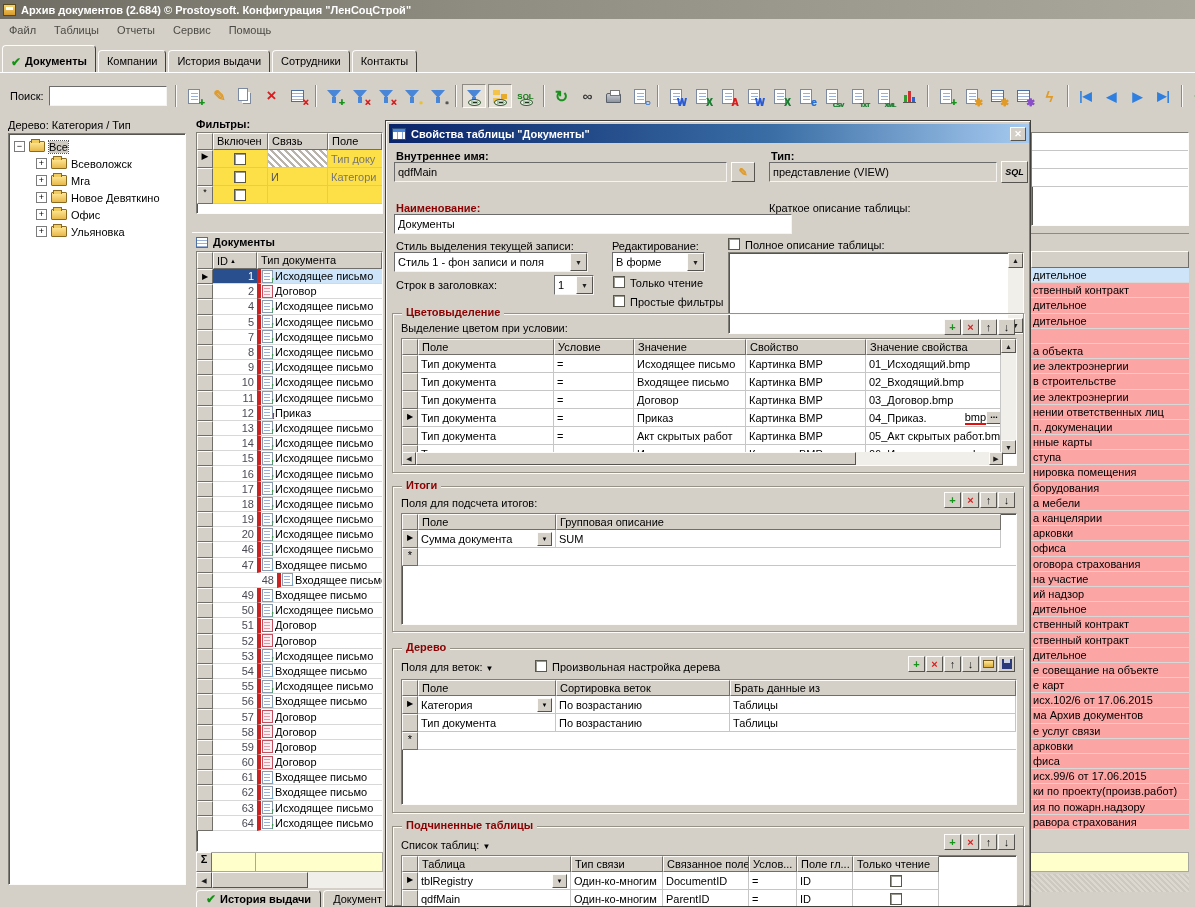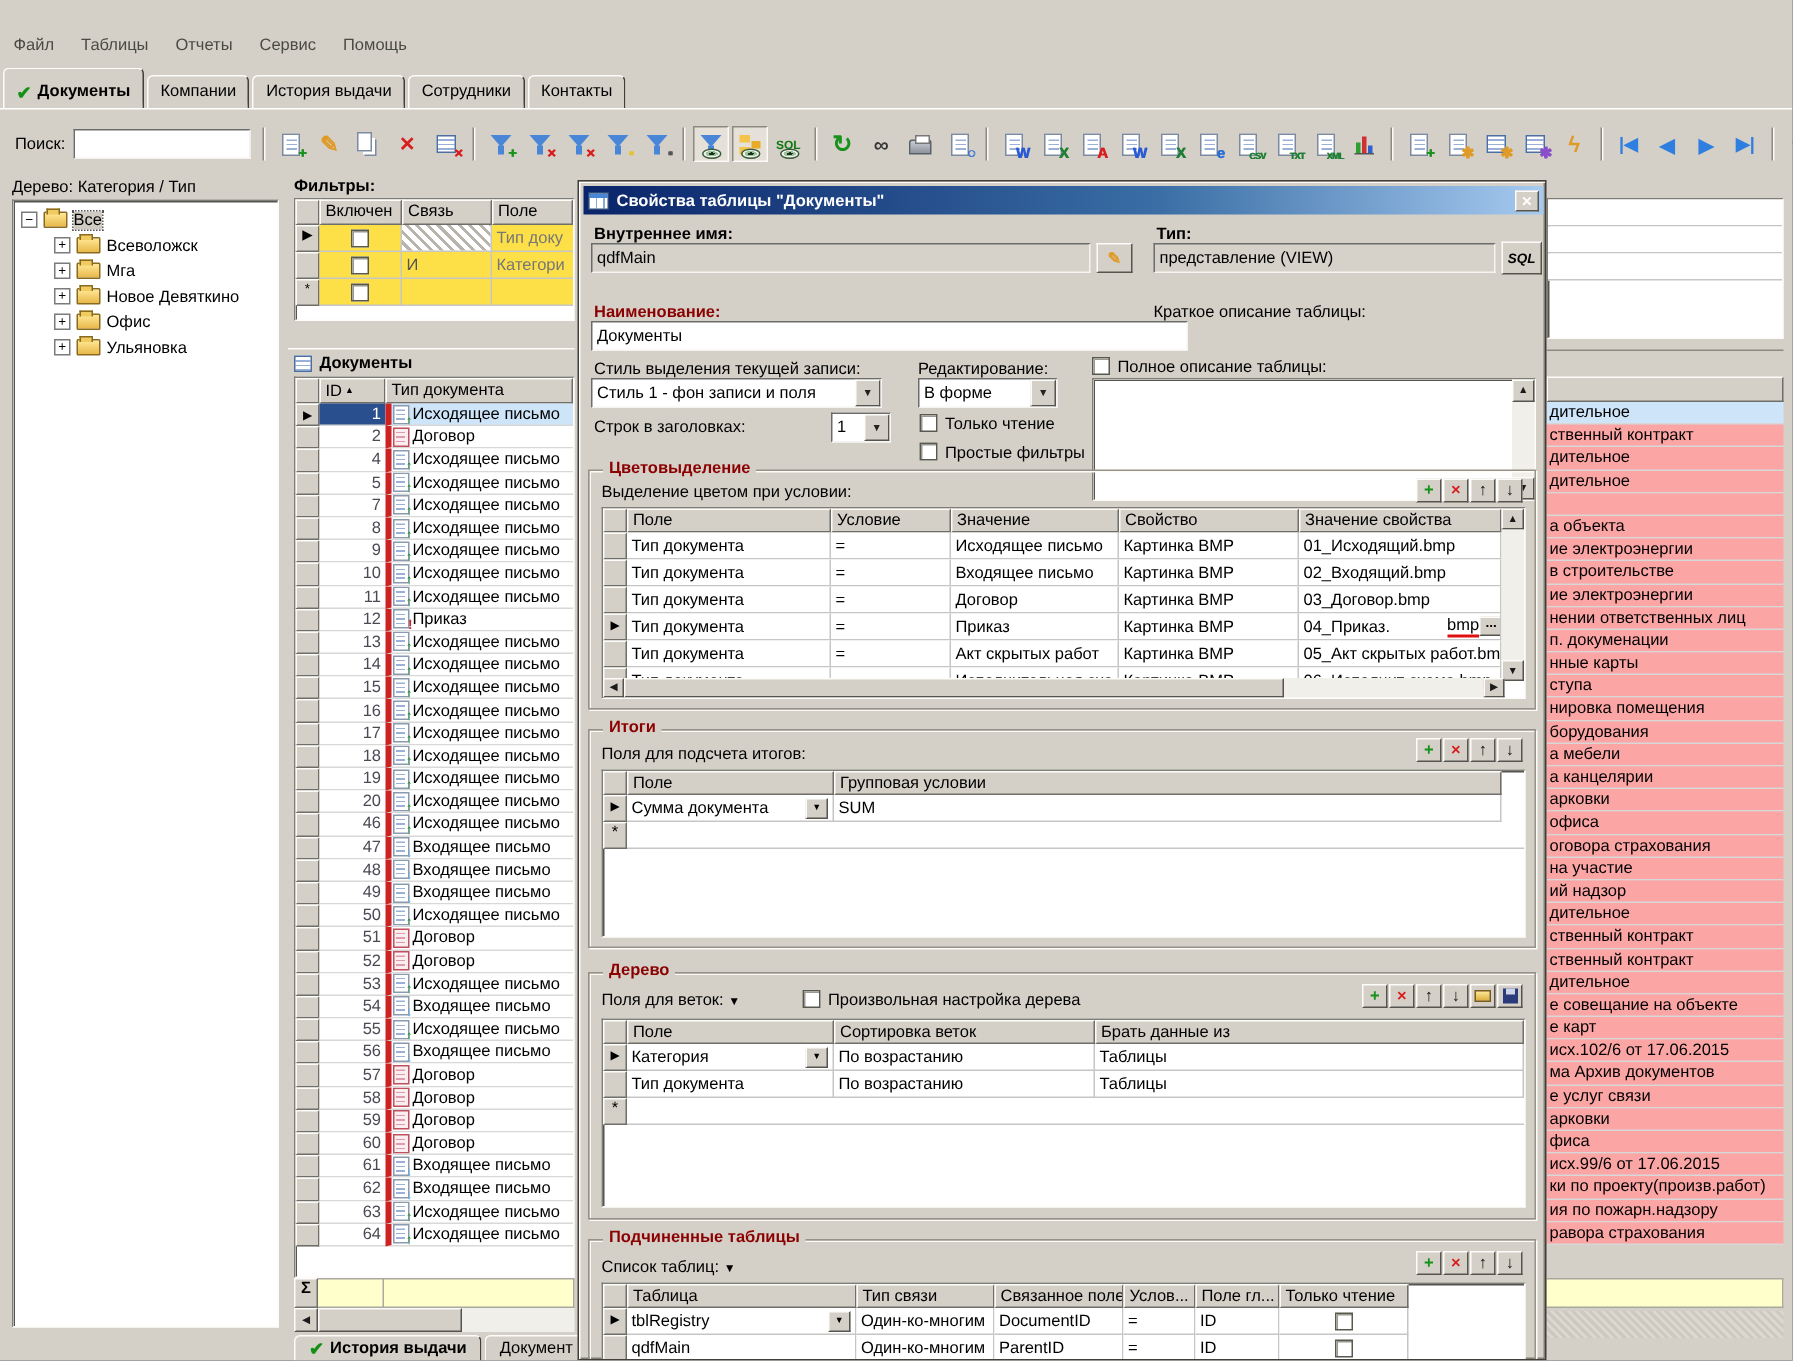--- a/index.html
+++ b/index.html
@@ -147,20 +147,24 @@
   .wavy { border-bottom:2px solid #e01010;margin-left:38px; }
   .vscr { position:absolute; width:15px; display:flex; flex-direction:column; }
   .hscr { position:absolute; height:13px; display:flex; }
   .sql-btn { position:absolute; font-weight:bold; font-size:9px; font-style:italic; display:flex; align-items:center; justify-content:center; }
 </style>
 </head>
 <body>
 
 <div class="app">
 
+  <div class="titlebar">
+    <span class="app-icon"></span>
+    <span>Архив документов (2.684) © Prostoysoft. Конфигурация "ЛенСоцСтрой"</span>
+  </div>
 
   <div class="menubar" id="menu">
       <span class="menu-item">Файл</span>
       <span class="menu-item">Таблицы</span>
       <span class="menu-item">Отчеты</span>
       <span class="menu-item">Сервис</span>
       <span class="menu-item">Помощь</span>
     </div>
 
   <div class="tabstrip" id="tabs"><span class="tab active">
@@ -562,21 +566,21 @@
       <div class="dg-row">
         <span class="selcell" style="width: 16px; flex: 0 0 auto; font-size: 8px; line-height: 13px;"></span>
         <span class="dg-cell dg-id" style="width: 44px; flex: 0 0 auto;">47</span>
         <span class="dg-cell dg-type">
           <span class="di in"></span>
           <span>Входящее письмо</span>
         </span>
       </div>
       <div class="dg-row">
         <span class="selcell" style="width: 16px; flex: 0 0 auto; font-size: 8px; line-height: 13px;"></span>
-        <span class="dg-cell dg-id" style="width: 44px; flex: 0 0 auto;">48</span>
+        <span class="dg-cell dg-id" style="width: 64px; flex: 0 0 auto;">48</span>
         <span class="dg-cell dg-type">
           <span class="di in"></span>
           <span>Входящее письмо</span>
         </span>
       </div>
       <div class="dg-row">
         <span class="selcell" style="width: 16px; flex: 0 0 auto; font-size: 8px; line-height: 13px;"></span>
         <span class="dg-cell dg-id" style="width: 44px; flex: 0 0 auto;">49</span>
         <span class="dg-cell dg-type">
           <span class="di in"></span>
@@ -981,21 +985,21 @@
       <div class="gbtns" style="right:8px;top:5px" id="btnsTot">
           <span class="mb" style="color: rgb(24, 146, 28);">+</span>
           <span class="mb" style="color: rgb(216, 30, 30);">×</span>
           <span class="mb" style="color: rgb(17, 17, 17);">↑</span>
           <span class="mb" style="color: rgb(17, 17, 17);">↓</span>
         </div>
       <div class="dgrid" style="left:8px;top:26px;width:616px;height:112px" id="gTot">
           <div class="dgr">
             <span class="gh" style="width: 16px; height: 16px; flex: 0 0 auto;"></span>
             <span class="gh" style="width: 138px; height: 16px; flex: 0 0 auto;">Поле</span>
-            <span class="gh" style="width: 445px; height: 16px; flex: 0 0 auto;">Групповая условии</span>
+            <span class="gh" style="width: 445px; height: 16px; flex: 0 0 auto;">Групповая описание</span>
           </div>
           <div class="dgr">
             <span class="selcell" style="width: 16px; height: 18px; flex: 0 0 auto; font-size: 8px; line-height: 14px;">▶</span>
             <span class="dgc" style="width: 138px; flex: 0 0 auto;">
               <span>Сумма документа</span>
               <span class="ddsm">▼</span>
             </span>
             <span class="dgc" style="width: 445px; flex: 0 0 auto;">
               <span>SUM</span>
             </span>

